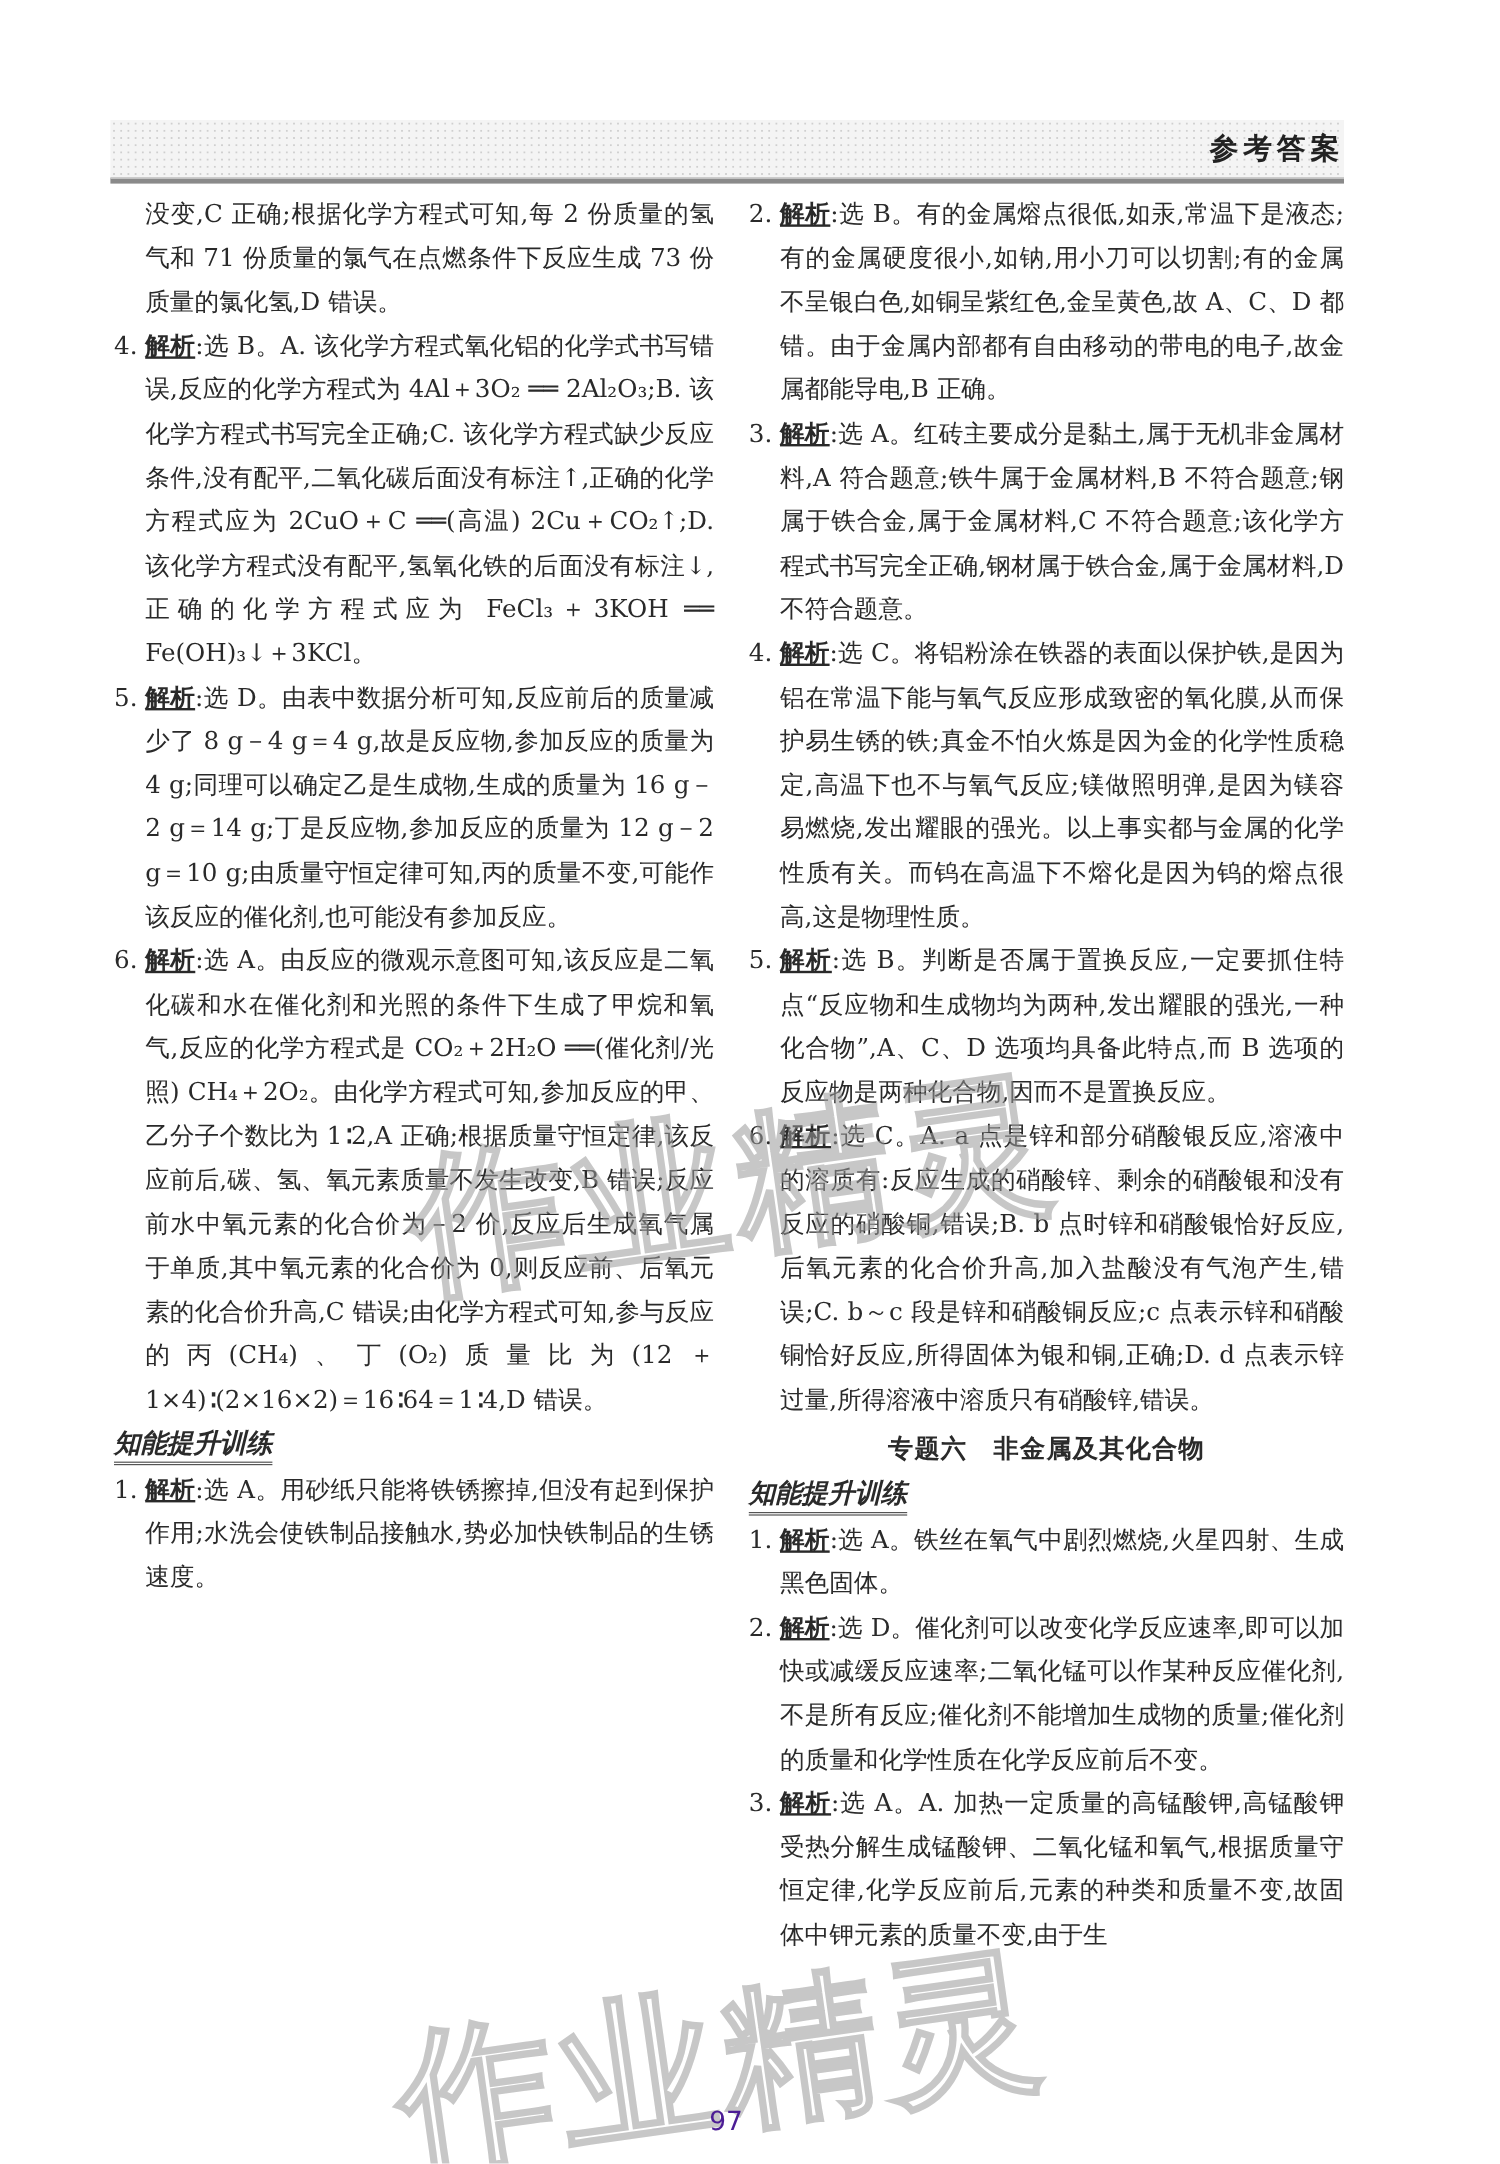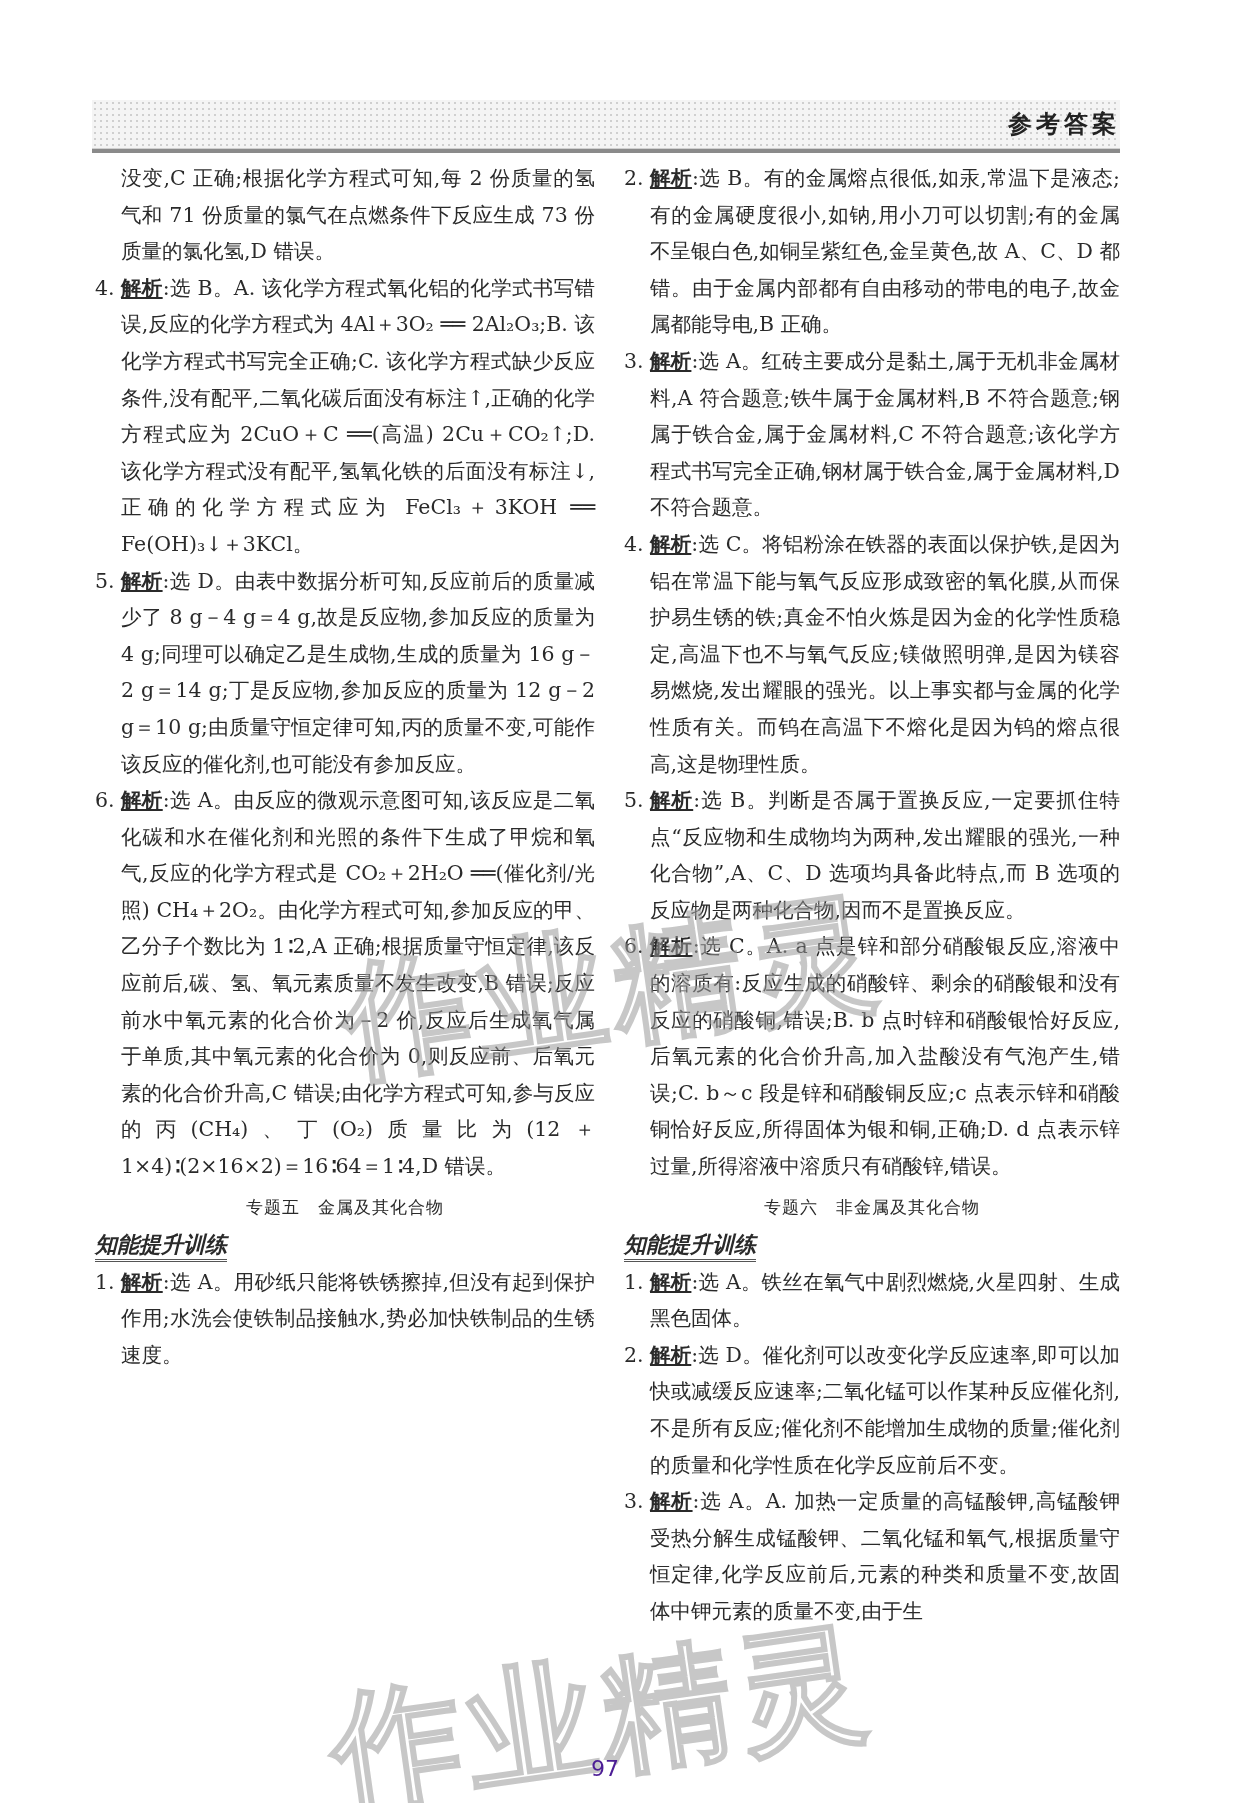--- a/index.html
+++ b/index.html
@@ -16,21 +16,21 @@
     background:#8a8a8a; border-top:1px solid #d0d0d0; }
   .col { position:absolute; top:160px; width:500px; font-size:20.5px;
     line-height:36.6px; text-align:justify; }
   .col-left { left:95px; }
   .col-right { left:624px; width:496px; }
   .item { position:relative; padding-left:26px; }
   .num { position:absolute; left:0; top:0; }
   .kw { font-family:"DejaVu Sans","Liberation Sans",sans-serif; font-weight:bold;text-decoration:underline; }
   .para { padding-left:26px; }
   .section-title { text-align:center; font-family:"DejaVu Sans","Liberation Sans",sans-serif;
-    font-weight:normal; font-size:17px; letter-spacing:1px; margin:2px 0 0 0; line-height:40px; }
+    font-weight:bold; font-size:21px; letter-spacing:1px; margin:2px 0 0 0; line-height:40px; }
   .sub-title { display:inline-block; font-family:"DejaVu Sans","Liberation Sans",sans-serif;
     font-style:italic; font-weight:bold; font-size:22px; line-height:28px;
     border-bottom:3px double #555; margin:4px 0 2px 0; }
   .page-num { position:absolute; left:591px; top:1756px; font-family:"DejaVu Sans","Liberation Sans",sans-serif;
     font-size:22px; color:#4c1d95; }
   .watermark { position:absolute; font-family:"DejaVu Sans","Liberation Sans",sans-serif; font-weight:bold;
     color:transparent; -webkit-text-stroke:2px #9a9a9a; opacity:0.55; transform:rotate(-8deg);
     letter-spacing:6px; pointer-events:none; }
   .wm1 { left:340px; top:900px; font-size:130px; }
   .wm2 { left:330px; top:1630px; font-size:130px; }
@@ -55,21 +55,20 @@
     <span class="num">5.</span>
     <span class="kw">解析</span><span>:选 D。由表中数据分析可知,反应前后的质量减少了 8 g－4 g＝4 g,故是反应物,参加反应的质量为 4 g;同理可以确定乙是生成物,生成的质量为 16 g－2 g＝14 g;丁是反应物,参加反应的质量为 12 g－2 g＝10 g;由质量守恒定律可知,丙的质量不变,可能作该反应的催化剂,也可能没有参加反应。</span>
   </div>
 
 
   <div class="item">
     <span class="num">6.</span>
     <span class="kw">解析</span><span>:选 A。由反应的微观示意图可知,该反应是二氧化碳和水在催化剂和光照的条件下生成了甲烷和氧气,反应的化学方程式是 CO₂＋2H₂O ══(催化剂/光照) CH₄＋2O₂。由化学方程式可知,参加反应的甲、乙分子个数比为 1∶2,A 正确;根据质量守恒定律,该反应前后,碳、氢、氧元素质量不发生改变,B 错误;反应前水中氧元素的化合价为－2 价,反应后生成氧气属于单质,其中氧元素的化合价为 0,则反应前、后氧元素的化合价升高,C 错误;由化学方程式可知,参与反应的丙(CH₄)、丁(O₂)质量比为(12＋1×4)∶(2×16×2)＝16∶64＝1∶4,D 错误。</span>
   </div>
 
-  <div class="section-title">专题五　金属及其化合物</div>
   <div class="sub-title">知能提升训练</div>
 
   <div class="item">
     <span class="num">1.</span>
     <span class="kw">解析</span><span>:选 A。用砂纸只能将铁锈擦掉,但没有起到保护作用;水洗会使铁制品接触水,势必加快铁制品的生锈速度。</span>
   </div>
 </div>
 
 <div class="col col-right">
   <div class="item">

